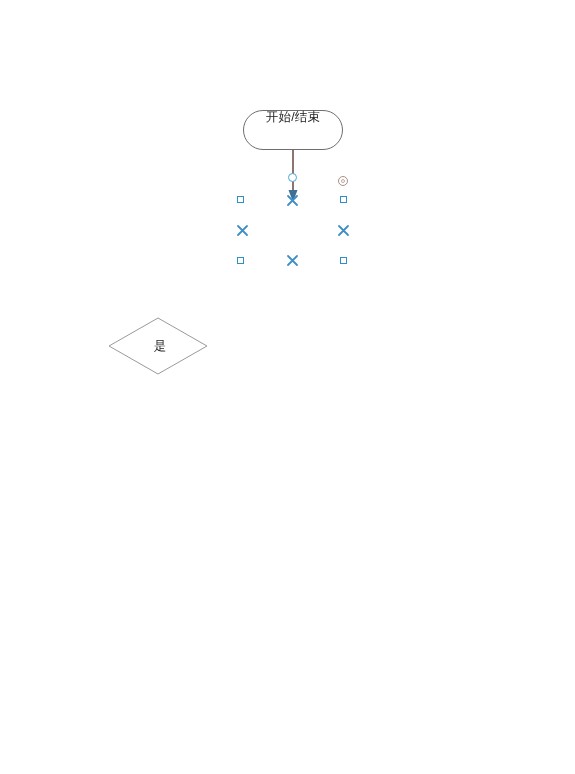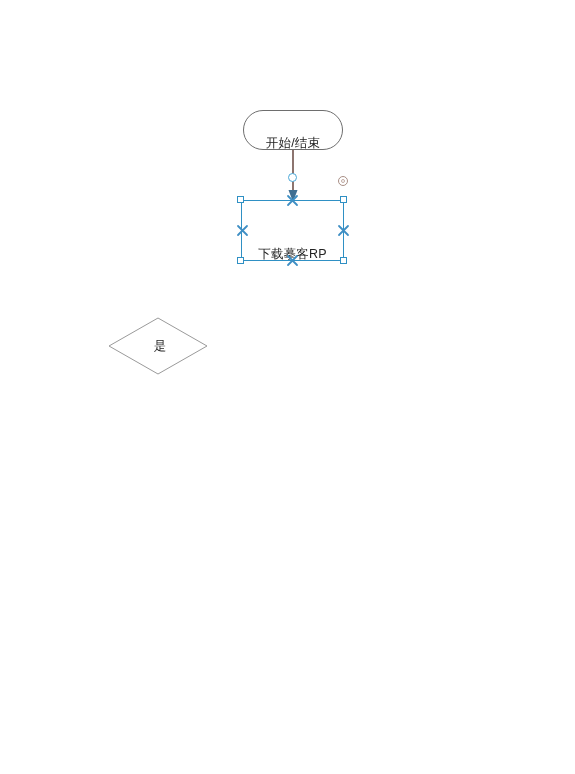--- a/index.html
+++ b/index.html
@@ -18,21 +18,21 @@
     position: absolute;
     left: 0; top: 0;
     width: 575px;
     height: 774px;
     background: #ffffff;
   }
   .node {
     position: absolute;
     box-sizing: border-box;
     display: flex;
-    align-items: flex-end;
+    align-items: flex-start;
     justify-content: center;
     background: #ffffff;
   }
   
   #node-terminator {
     left: 243px;
     top: 110px;
     width: 100px;
     height: 40px;
     border: 1px solid #6e6e6e;
@@ -152,23 +152,20 @@
 
   <svg id="connector-layer" viewBox="0 0 575 774" width="575" height="774">
     <line x1="293" y1="150" x2="293" y2="196" stroke="#5c3a32" stroke-width="1.4"></line>
     <path d="M 288.5 190 L 293 202 L 297.5 190 Z" fill="#3f6f93"></path>
   </svg>
 
   <div class="node" id="node-terminator">
     <span class="node-label">开始/结束</span>
   </div>
 
-  <div class="node" id="node-process">
-    <span class="node-label">下载摹客RP</span>
-  </div>
 
   <div class="node" id="node-decision">
     <svg class="diamond-svg" viewBox="0 0 100 58" width="100" height="58">
       <polygon points="50,1 99,29 50,57 1,29" fill="#ffffff" stroke="#9a9a9a" stroke-width="1"></polygon>
     </svg>
     <span class="node-label">是</span>
   </div>
 
   <div id="selection-layer">
 

